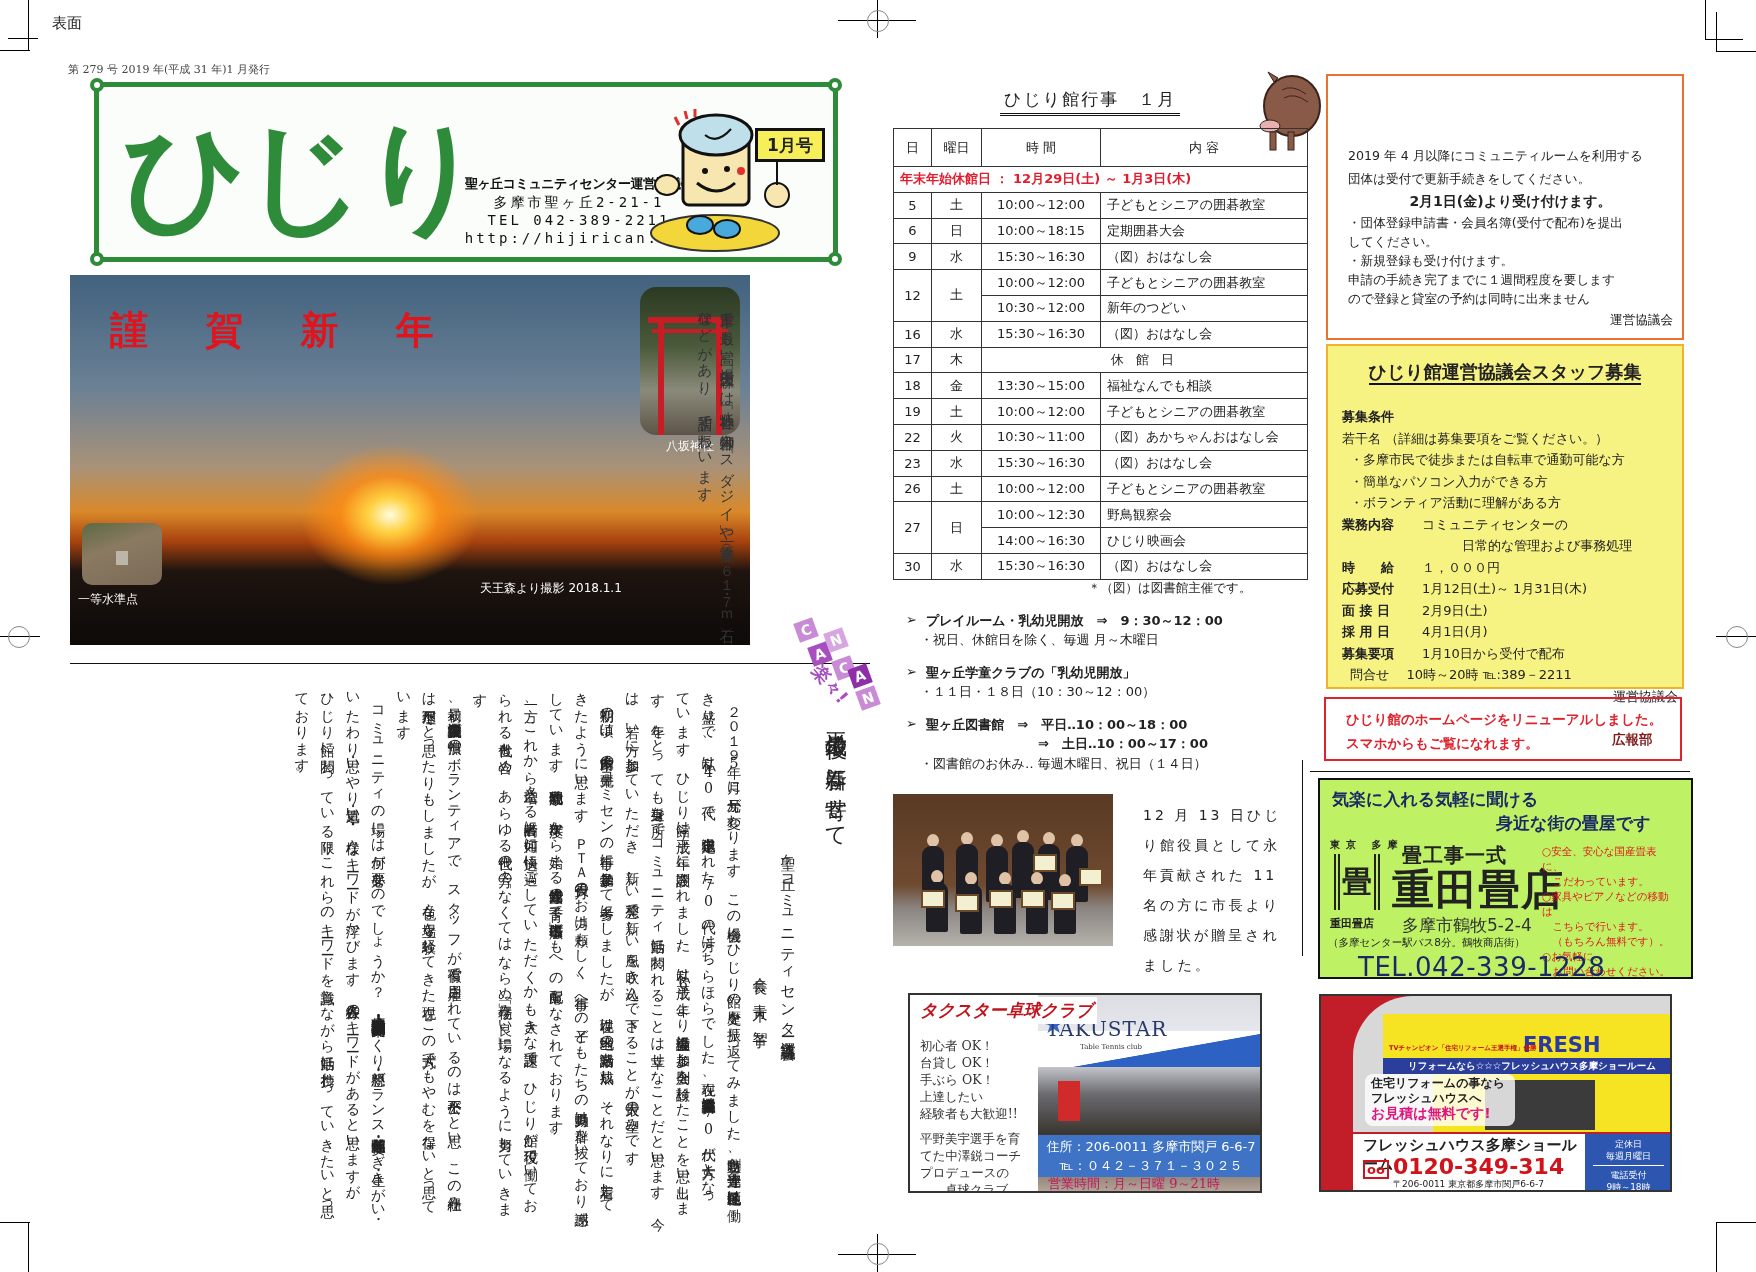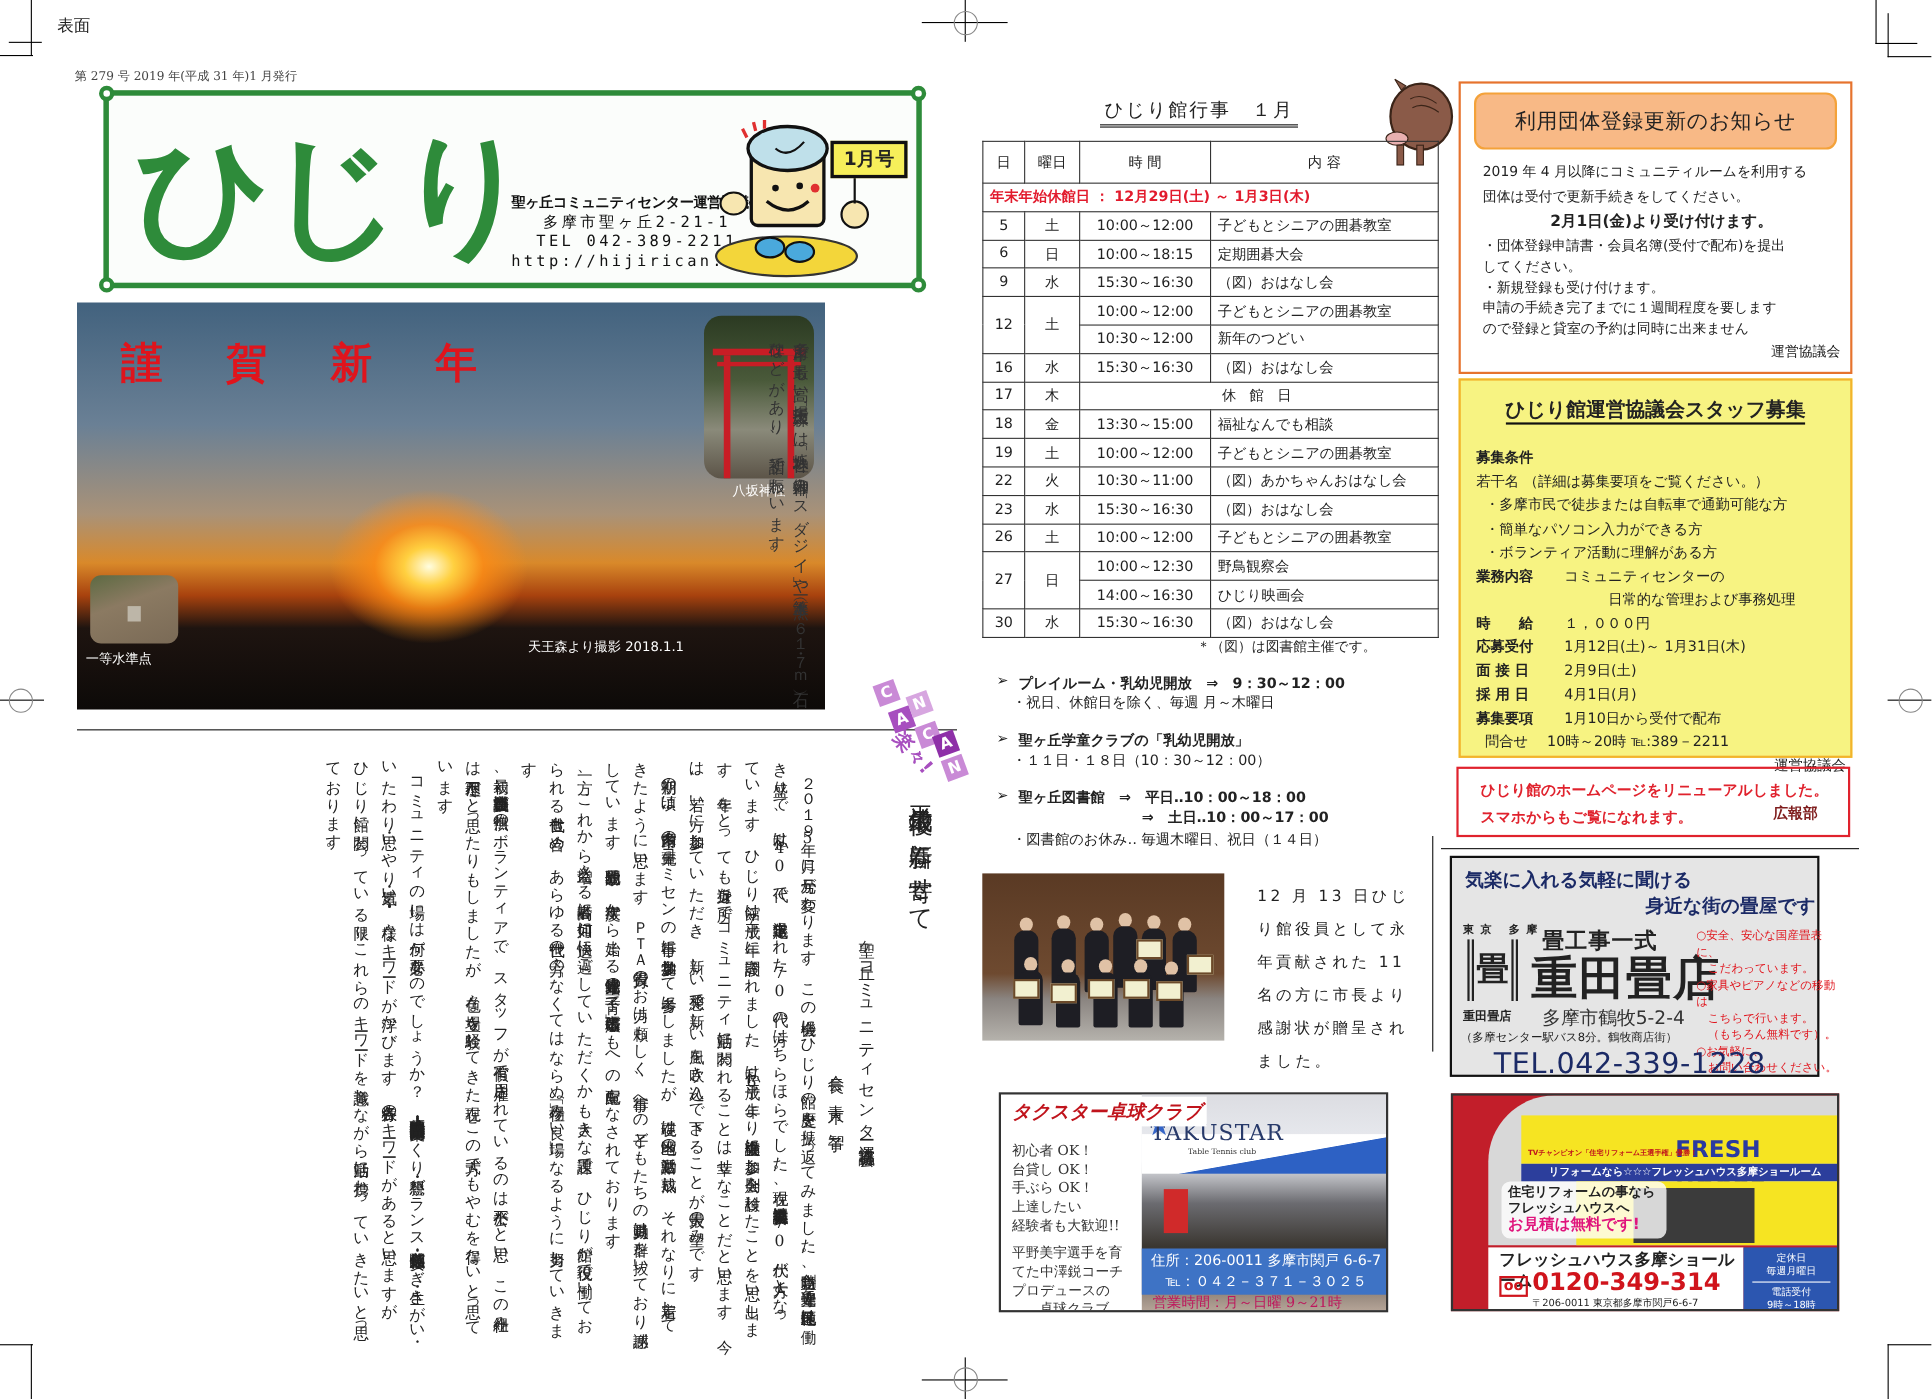--- a/index.html
+++ b/index.html
@@ -94,21 +94,21 @@
   .notice2-body { position: absolute; left: 14px; top: 60px; width: 336px; font-size: 13px; line-height: 21.5px; }
   .notice2-body .lbl { font-weight: bold; display: inline-block; }
   .notice2-body .indent1 { padding-left: 8px; }
   .notice2-body .indent2 { padding-left: 120px; }
   .notice2-body .right { text-align: right; }
 
   .notice3 { left: 1324px; top: 697px; width: 358px; height: 64px; border: 2px solid #e0222d; }
   .notice3-body { position: absolute; left: 20px; top: 8px; font-size: 13.5px; line-height: 24px; color: #e0222d; font-weight: bold; }
   .notice3-dept { position: absolute; left: 286px; top: 32px; font-size: 13.5px; color: #7f1d1d; font-weight: bold; }
 
-  .tatami-ad { left: 1318px; top: 778px; width: 336px; height: 201px; border: 2px solid #111; background: #e5e5e5; }
+  .tatami-ad { left: 1318px; top: 778px; width: 375px; height: 201px; border: 2px solid #111; background: #bef264; }
   .tatami-head1 { position: absolute; left: 12px; top: 8px; font-size: 17px; font-weight: bold; color: #1b2a66; }
   .tatami-head2 { position: absolute; left: 176px; top: 32px; font-size: 17px; font-weight: bold; color: #1b2a66; }
   .tatami-logo-top { position: absolute; left: 10px; top: 58px; font-size: 10px; font-weight: bold; letter-spacing: 6px; }
   .tatami-logo { position: absolute; left: 14px; top: 74px; width: 46px; height: 56px; border-left: 6px double #222; border-right: 6px double #222; text-align: center; font-size: 30px; font-weight: bold; line-height: 56px; }
   .tatami-logo-bot { position: absolute; left: 10px; top: 136px; font-size: 11px; font-weight: bold; }
   .tatami-sub { position: absolute; left: 82px; top: 62px; font-size: 20px; font-weight: bold; font-family: "DejaVu Serif", serif; letter-spacing: 1px; }
   .tatami-name { position: absolute; left: 72px; top: 82px; font-size: 42px; font-weight: bold; letter-spacing: 1px; }
   .tatami-addr { position: absolute; left: 82px; top: 134px; font-size: 17px; color: #333; }
   .tatami-access { position: absolute; left: 8px; top: 156px; font-size: 10.5px; color: #222; }
   .tatami-notes { position: absolute; left: 222px; top: 64px; width: 128px; font-size: 10.5px; line-height: 15px; color: #e0141c; }
@@ -407,21 +407,20 @@
   <div class="award-cert" style="left:96px;top:96px"></div>
   <div class="award-cert" style="left:128px;top:96px"></div>
   <div class="award-cert" style="left:158px;top:98px"></div>
   <div class="award-cert" style="left:140px;top:60px"></div>
   <div class="award-cert" style="left:186px;top:74px"></div>
 </div>
 <div class="abs award-text">12 月 13 日ひじり館役員として永年貢献された 11 名の方に市長より感謝状が贈呈されました。</div>
 <div class="vline" style="left:1302px;top:760px;height:196px"></div>
 
 <div class="abs notice1">
-  <div class="notice1-title">利用団体登録更新のお知らせ</div>
   <div class="notice1-body">
     <div>2019 年 4 月以降にコミュニティルームを利用する</div>
     <div>団体は受付で更新手続きをしてください。</div>
     <div class="center">2月1日(金)より受け付けます。</div>
     <div style="line-height:19px">・団体登録申請書・会員名簿(受付で配布)を提出</div>
     <div style="line-height:19px">してください。</div>
     <div style="line-height:19px">・新規登録も受け付けます。</div>
     <div style="line-height:19px">申請の手続き完了までに１週間程度を要します</div>
     <div style="line-height:19px">ので登録と貸室の予約は同時に出来ません</div>
     <div class="right">運営協議会</div>

